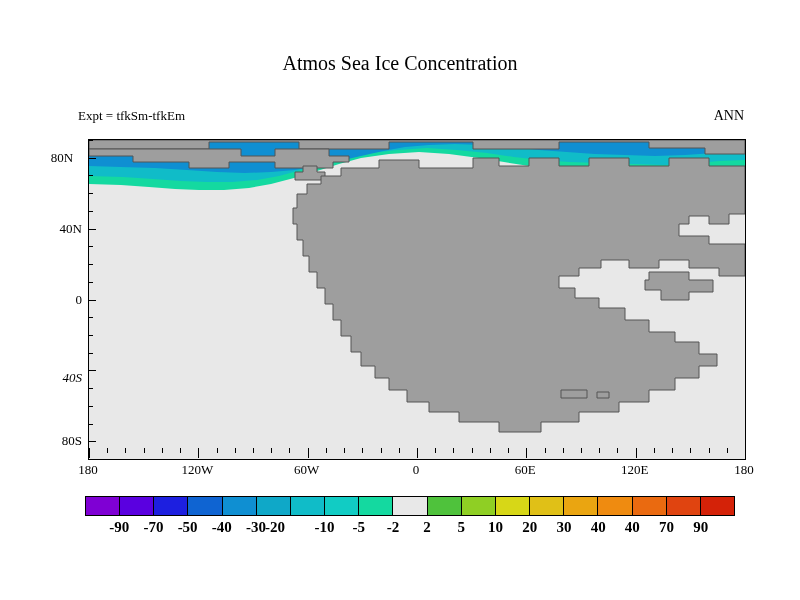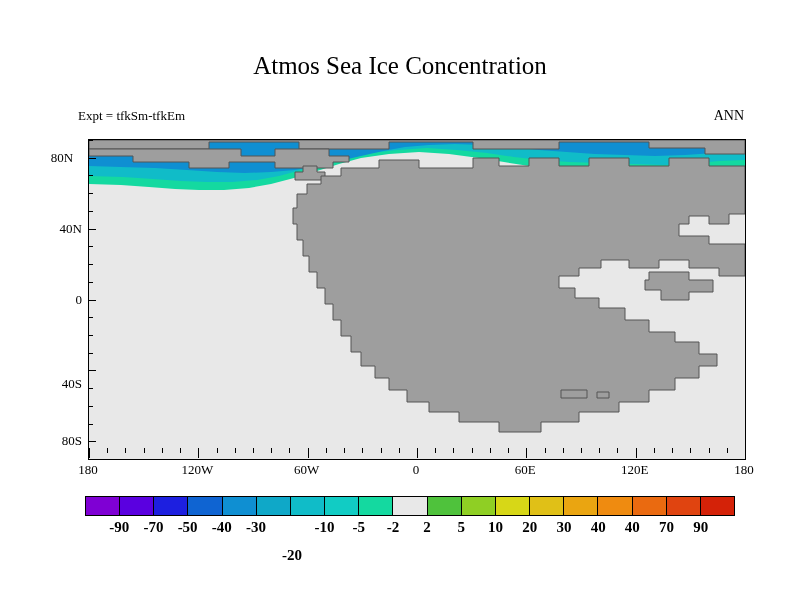--- a/index.html
+++ b/index.html
@@ -21,21 +21,21 @@
     width: 800px; height: 600px;
     background: #ffffff;
   }
 
   
   .title-main {
     position: absolute;
     left: 0; top: 52px;
     width: 800px;
     text-align: center;
-    font-size: 25px;
+    font-size: 20px;
     font-weight: normal;
     letter-spacing: 0px;
     white-space: nowrap;
   }
   .subtitle-rmsd {
     position: absolute;
     left: 0; top: 92px;
     width: 800px;
     text-align: center;
     font-size: 12px;
@@ -279,21 +279,21 @@
       <div class="ytick-minor" style="top: 71.8889px;"></div>
       <div class="ytick-minor" style="top: 54.1667px;"></div>
       <div class="ytick-minor" style="top: 36.4444px;"></div>
       <div class="ytick-major" style="top: 18.7222px;"></div>
       <div class="ytick-minor" style="top: 1px;"></div>
     </div>
   <div id="y-axis-labels">
       <div class="ytick-label" style="top: 11.7222px; text-align: center;">80N</div>
       <div class="ytick-label" style="top: 82.6111px;">40N</div>
       <div class="ytick-label" style="top: 153.5px;">0</div>
-      <div class="ytick-label" style="top: 238px;">40S</div>
+      <div class="ytick-label" style="top: 232px; font-style: italic;">40S</div>
       <div class="ytick-label" style="top: 295.278px;">80S</div>
     </div>
 
   <div id="x-ticks-in">
       <div class="xtick-major" style="left: 1px;"></div>
       <div class="xtick-minor" style="left: 19.2222px;"></div>
       <div class="xtick-minor" style="left: 37.4444px;"></div>
       <div class="xtick-minor" style="left: 55.6667px;"></div>
       <div class="xtick-minor" style="left: 73.8889px;"></div>
       <div class="xtick-minor" style="left: 92.1111px;"></div>
@@ -361,21 +361,21 @@
         <div class="cb-cell" style="background: rgb(224, 68, 16);"></div>
         <div class="cb-cell" style="background: rgb(212, 34, 8);"></div>
       </div>
   </div>
   <div id="colorbar-labels">
       <div class="cb-label" style="left: 34.2105px;">-90</div>
       <div class="cb-label" style="left: 68.4211px;">-70</div>
       <div class="cb-label" style="left: 102.632px;">-50</div>
       <div class="cb-label" style="left: 136.842px;">-40</div>
       <div class="cb-label" style="left: 171.053px;">-30</div>
-      <div class="cb-label" style="left: 207px; margin-top: 28px;">-20</div>
+      <div class="cb-label" style="left: 190px;">-20</div>
       <div class="cb-label" style="left: 239.474px;">-10</div>
       <div class="cb-label" style="left: 273.684px;">-5</div>
       <div class="cb-label" style="left: 307.895px;">-2</div>
       <div class="cb-label" style="left: 342.105px;">2</div>
       <div class="cb-label" style="left: 376.316px;">5</div>
       <div class="cb-label" style="left: 410.526px;">10</div>
       <div class="cb-label" style="left: 444.737px;">20</div>
       <div class="cb-label" style="left: 478.947px;">30</div>
       <div class="cb-label" style="left: 513.158px;">40</div>
       <div class="cb-label" style="left: 547.368px;">40</div>

